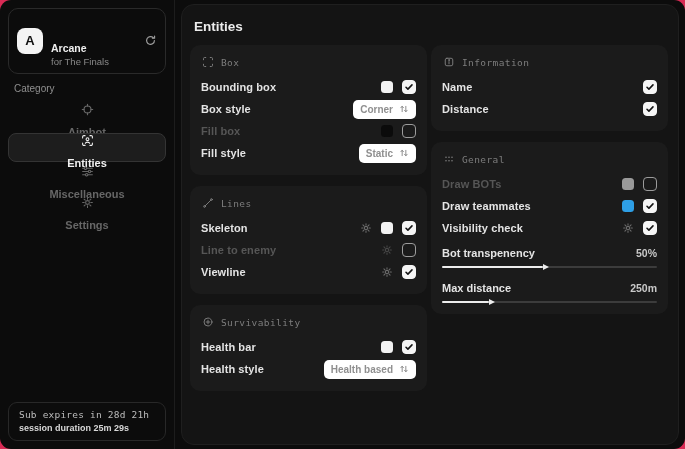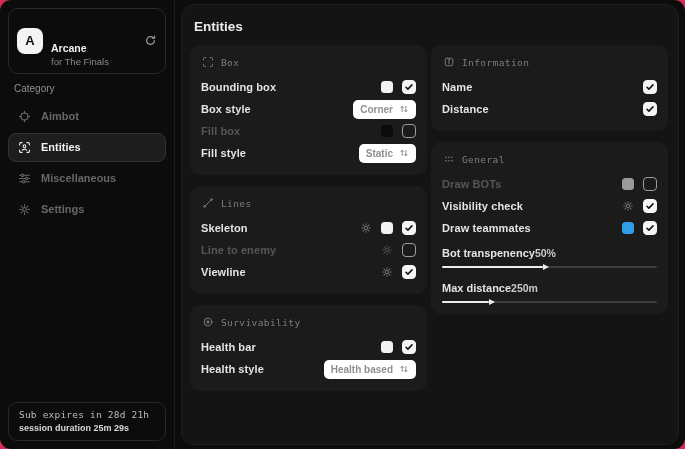--- a/index.html
+++ b/index.html
@@ -13,21 +13,21 @@
     display:flex;align-items:center;padding:5px 8px;gap:8px;}
   .avatar{width:26px;height:26px;border-radius:8px;background:#f4f4f4;color:#111;
     font-weight:700;font-size:13px;display:flex;align-items:center;justify-content:center;flex:none;}
   .app-name{font-size:10.5px;font-weight:700;color:#f0f0f0;line-height:1.3;margin-top:28px;}
   .app-sub{font-size:9.5px;color:#8a8a8a;line-height:1.3;}
   .refresh{margin-left:auto;color:#9a9a9a;display:flex;cursor:pointer;}
   .category{margin:1px 14px 8px;font-size:10px;color:#8f8f8f;}
   .nav{display:flex;flex-direction:column;gap:2px;padding:0 8px;}
   .nav-item{display:flex;align-items:center;gap:10px;height:27px;padding:0 9px;
     border-radius:8px;color:#676767;font-size:11px;font-weight:600;
-    border:1px solid transparent;cursor:pointer;}
+    border:1px solid transparent;cursor:pointer;flex-direction:column;}
   .nav-item.active{background:#1d1d1d;border-color:#343434;color:#f1f1f1;}
   .nav-item svg{width:13px;height:13px;flex:none;}
   .side-footer{margin:8px;margin-top:auto;border:1px solid #282828;border-radius:9px;
     padding:6px 10px 7px;}
   .footer-line1{font-family:"DejaVu Sans Mono",monospace;font-size:9.5px;color:#bdbdbd;letter-spacing:.2px;}
   .footer-line2{font-size:9px;font-weight:700;color:#d8d8d8;margin-top:3px;}
   
   .main{flex:1;margin:4px 6px;background:#141414;border:1px solid #1f1f1f;
     border-radius:13px;padding:2px 8px 8px;box-sizing:border-box;}
   .page-title{margin:12px 0 11px 4px;font-size:13.5px;font-weight:700;color:#ececec;}
@@ -50,21 +50,21 @@
     box-sizing:border-box;display:flex;align-items:center;justify-content:center;
     cursor:pointer;flex:none;background:transparent;}
   .checkbox[data-checked="true"]{background:#f5f5f5;border-color:#f5f5f5;}
   .checkbox svg{width:10px;height:10px;}
   .checkbox:not([data-checked="true"]) svg{display:none;}
   .select{height:19px;display:flex;align-items:center;gap:6px;background:#ffffff;
     border-radius:5px;padding:0 7px;color:#8f8f8f;font-size:10px;font-weight:600;cursor:pointer;}
   .select svg{width:10px;height:10px;}
   .slider-group{margin-top:5px;}
   .slider-group + .slider-group{margin-top:11px;}
-  .slider-head{display:flex;align-items:center;height:18px;}
+  .slider-head{display:flex;justify-content:space-between;align-items:center;height:18px;}
   .slider-head .label{font-size:11px;font-weight:600;color:#e4e4e4;}
   .slider-head .value{font-size:10.5px;color:#c9c9c9;font-weight:600;}
   .track{height:2px;background:#3c3c3c;border-radius:1px;margin-top:4px;position:relative;cursor:pointer;}
   .fill{height:2px;background:#ededed;border-radius:1px;position:relative;}
   .thumb{position:absolute;right:-6px;top:-2.5px;width:0;height:0;
     border-left:6px solid #ededed;border-top:3.5px solid transparent;border-bottom:3.5px solid transparent;}
 </style>
 </head>
 <body>
 
@@ -319,39 +319,39 @@
           <div class="row disabled">
             <span class="label">Draw BOTs</span>
             <span class="controls">
               <span class="swatch" style="background: rgb(154, 154, 154);"></span>
               <span class="checkbox" data-checked="false">
                 
               </span>
             </span>
           </div>
           <div class="row">
+            <span class="label">Draw teammates</span>
+            <span class="controls">
+              <span class="swatch" style="background: rgb(46, 159, 230);"></span>
+              <span class="checkbox" data-checked="true">
+                <svg viewBox="0 0 14 14" fill="none" stroke="#141414" stroke-width="2.2" stroke-linecap="round" stroke-linejoin="round">
+                    <path d="M2.8 7.3l2.7 2.7L11.2 4"></path>
+                  </svg>
+              </span>
+            </span>
+          </div>
+          <div class="row">
             <span class="label">Visibility check</span>
             <span class="controls">
               <span class="gear-mini">
                 <svg viewBox="0 0 16 16" fill="none" stroke="currentColor" stroke-width="1.4" stroke-linecap="round">
                     <circle cx="8" cy="8" r="2.2"></circle>
                     <path d="M8 2.2v1.8M8 12v1.8M2.2 8H4M12 8h1.8M3.9 3.9l1.3 1.3M10.8 10.8l1.3 1.3M12.1 3.9l-1.3 1.3M5.2 10.8l-1.3 1.3"></path>
                   </svg>
               </span>
-              <span class="checkbox" data-checked="true">
-                <svg viewBox="0 0 14 14" fill="none" stroke="#141414" stroke-width="2.2" stroke-linecap="round" stroke-linejoin="round">
-                    <path d="M2.8 7.3l2.7 2.7L11.2 4"></path>
-                  </svg>
-              </span>
-            </span>
-          </div>
-          <div class="row">
-            <span class="label">Draw teammates</span>
-            <span class="controls">
-              <span class="swatch" style="background: rgb(46, 159, 230);"></span>
               <span class="checkbox" data-checked="true">
                 <svg viewBox="0 0 14 14" fill="none" stroke="#141414" stroke-width="2.2" stroke-linecap="round" stroke-linejoin="round">
                     <path d="M2.8 7.3l2.7 2.7L11.2 4"></path>
                   </svg>
               </span>
             </span>
           </div>
 
           <div class="slider-group">
             <div class="slider-head">

